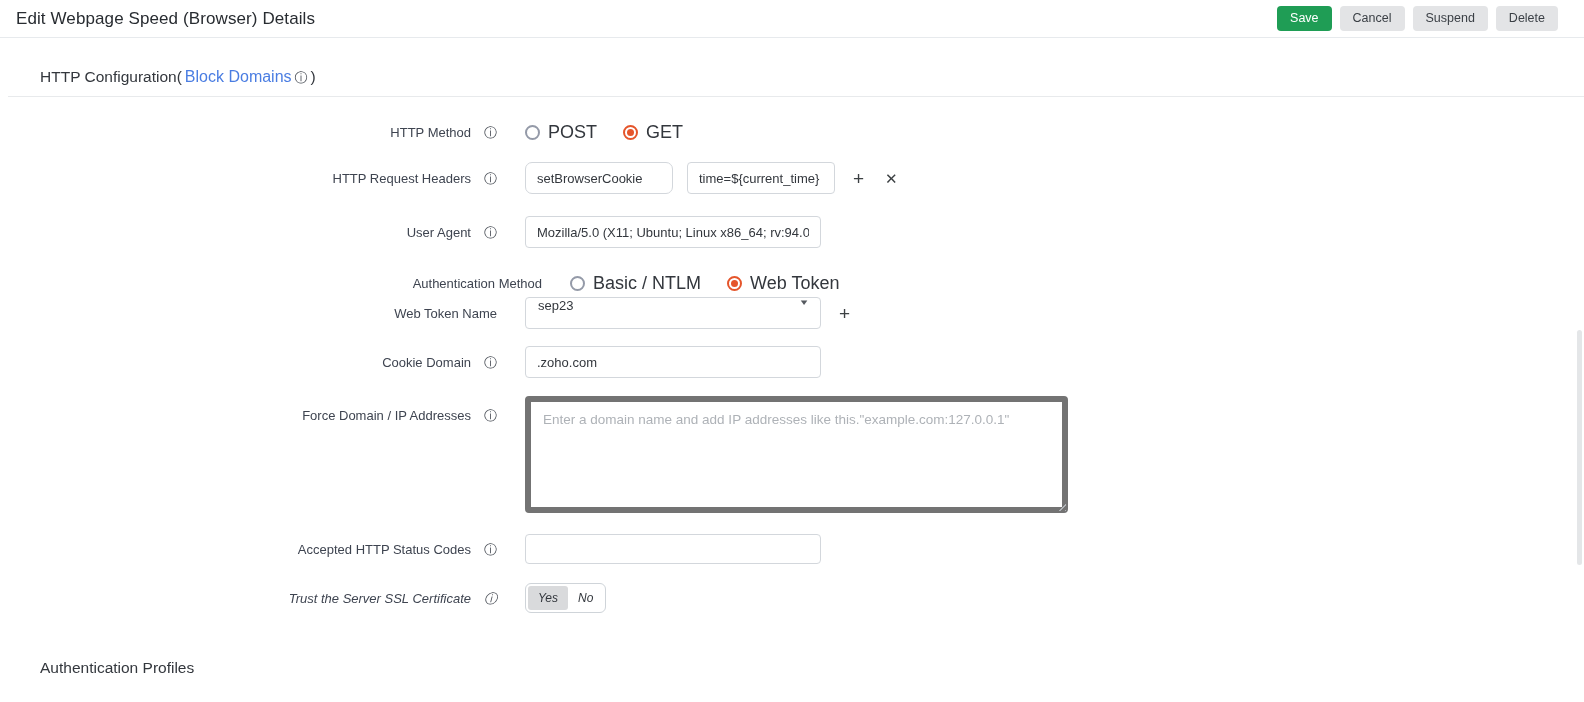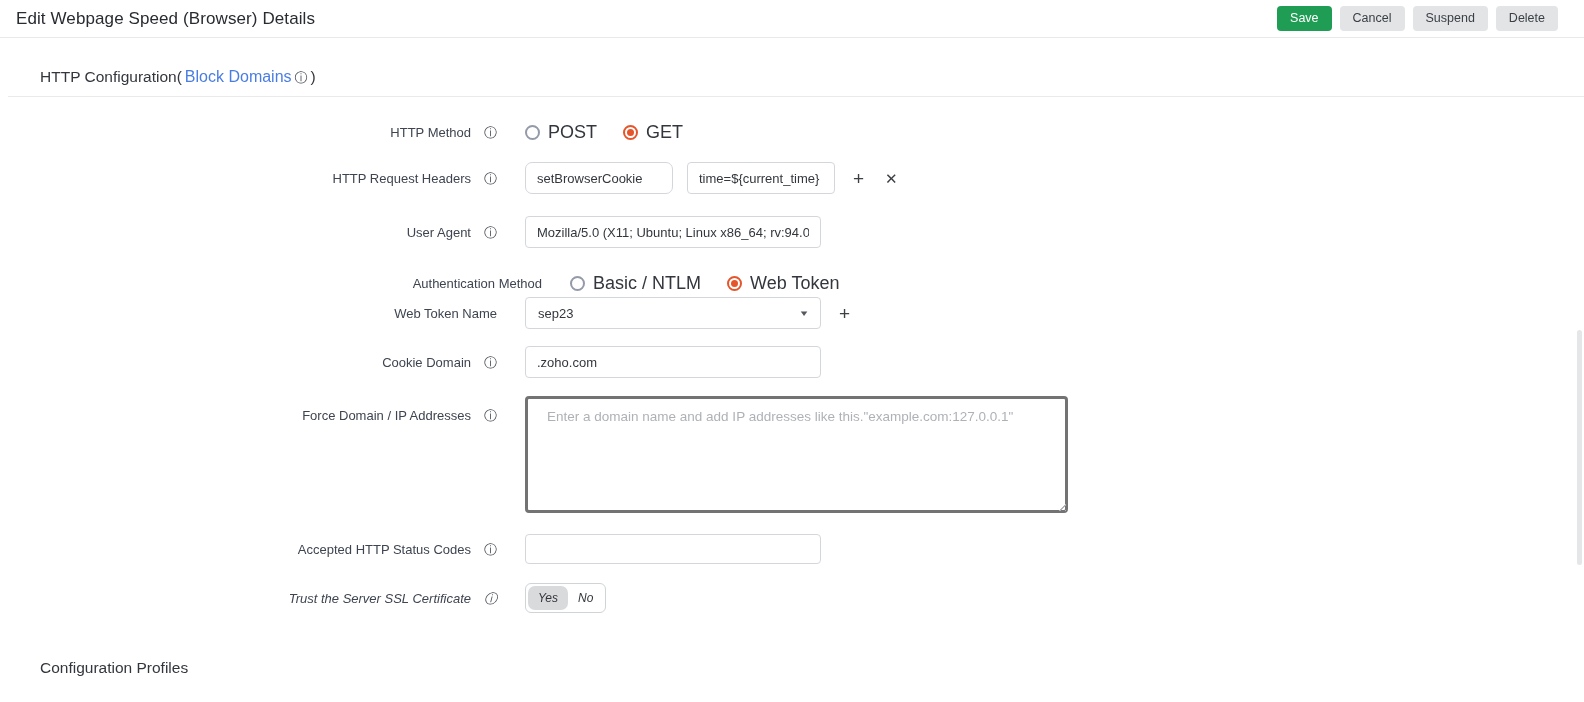--- a/index.html
+++ b/index.html
@@ -64,41 +64,41 @@
   .w-md { width: 296px; }
   .in-gap { margin-right: 14px; border-radius: 7px; }
 
   .icon-btn { font-size: 19px; color: #3c4043; line-height: 1; cursor: pointer;
     background: none; border: none; padding: 0; font-family: "Liberation Sans", sans-serif; }
   .icon-plus { margin-left: 18px; }
   .icon-x { margin-left: 21px; font-size: 15px; }
 
   
   .select { width: 296px; height: 32px; border: 1px solid #d3d7dc; border-radius: 4px;
-    display: flex; align-items: center; justify-content: space-between;
+    display: flex; align-items: flex-start; justify-content: space-between;
     padding: 0 12px; cursor: pointer; background: #fff; }
   .select .sel-val { font-size: 13px; color: #33373d; }
   .select .caret { font-size: 8px; color: #55595f; transform: scaleX(1.4); }
 
   
   .ta-wrap { position: relative; }
   textarea.ta { font-family: "Liberation Sans", sans-serif; width: 543px; height: 117px;
-    border: 3px solid #737373; border-radius: 4px; padding: 10px 19px; font-size: 13.5px;
+    border: 6px solid #737373; border-radius: 4px; padding: 10px 12px; font-size: 13.5px;
     color: #33373d; resize: none; outline: none; display: block; }
   textarea.ta::placeholder { color: #aeb2b7; }
   .grip { position: absolute; right: 2px; bottom: 2px; width: 10px; height: 10px;
     background: repeating-linear-gradient(-45deg, #b0b3b7 0 1px, transparent 1px 4px);
     clip-path: polygon(100% 0, 100% 100%, 0 100%); cursor: nwse-resize; }
 
   
   .seg { display: inline-flex; border: 1px solid #cfd4d9; border-radius: 6px;
     padding: 2px; background: #fff; }
   .seg .opt { font-size: 12px; color: #33373d; padding: 5px 10px; border-radius: 3px;
     cursor: pointer; }
-  .seg .opt.on { background: #d9dadc; border-radius: 7px; }
+  .seg .opt.on { background: #d9dadc; }
 
   
   .section2-head { padding: 46px 0 12px 40px; }
   .section2-title { font-size: 15.5px; color: #33373d; }
 
   
   .vscroll { position: absolute; right: 2px; top: 330px; width: 5px; height: 235px;
     background: #e4e6e8; border-radius: 3px; cursor: grab; }
 </style>
 </head>
@@ -237,18 +237,18 @@
         <div class="seg">
           <span class="opt on">Yes</span>
           <span class="opt">No</span>
         </div>
       </div>
     </div>
 
   </div>
 
   <div class="section2-head">
-    <span class="section2-title">Configuration Profiles</span>
+    <span class="section2-title">Authentication Profiles</span>
   </div>
 
 </div>
 
 <div class="vscroll"></div>
 
 </body></html>

